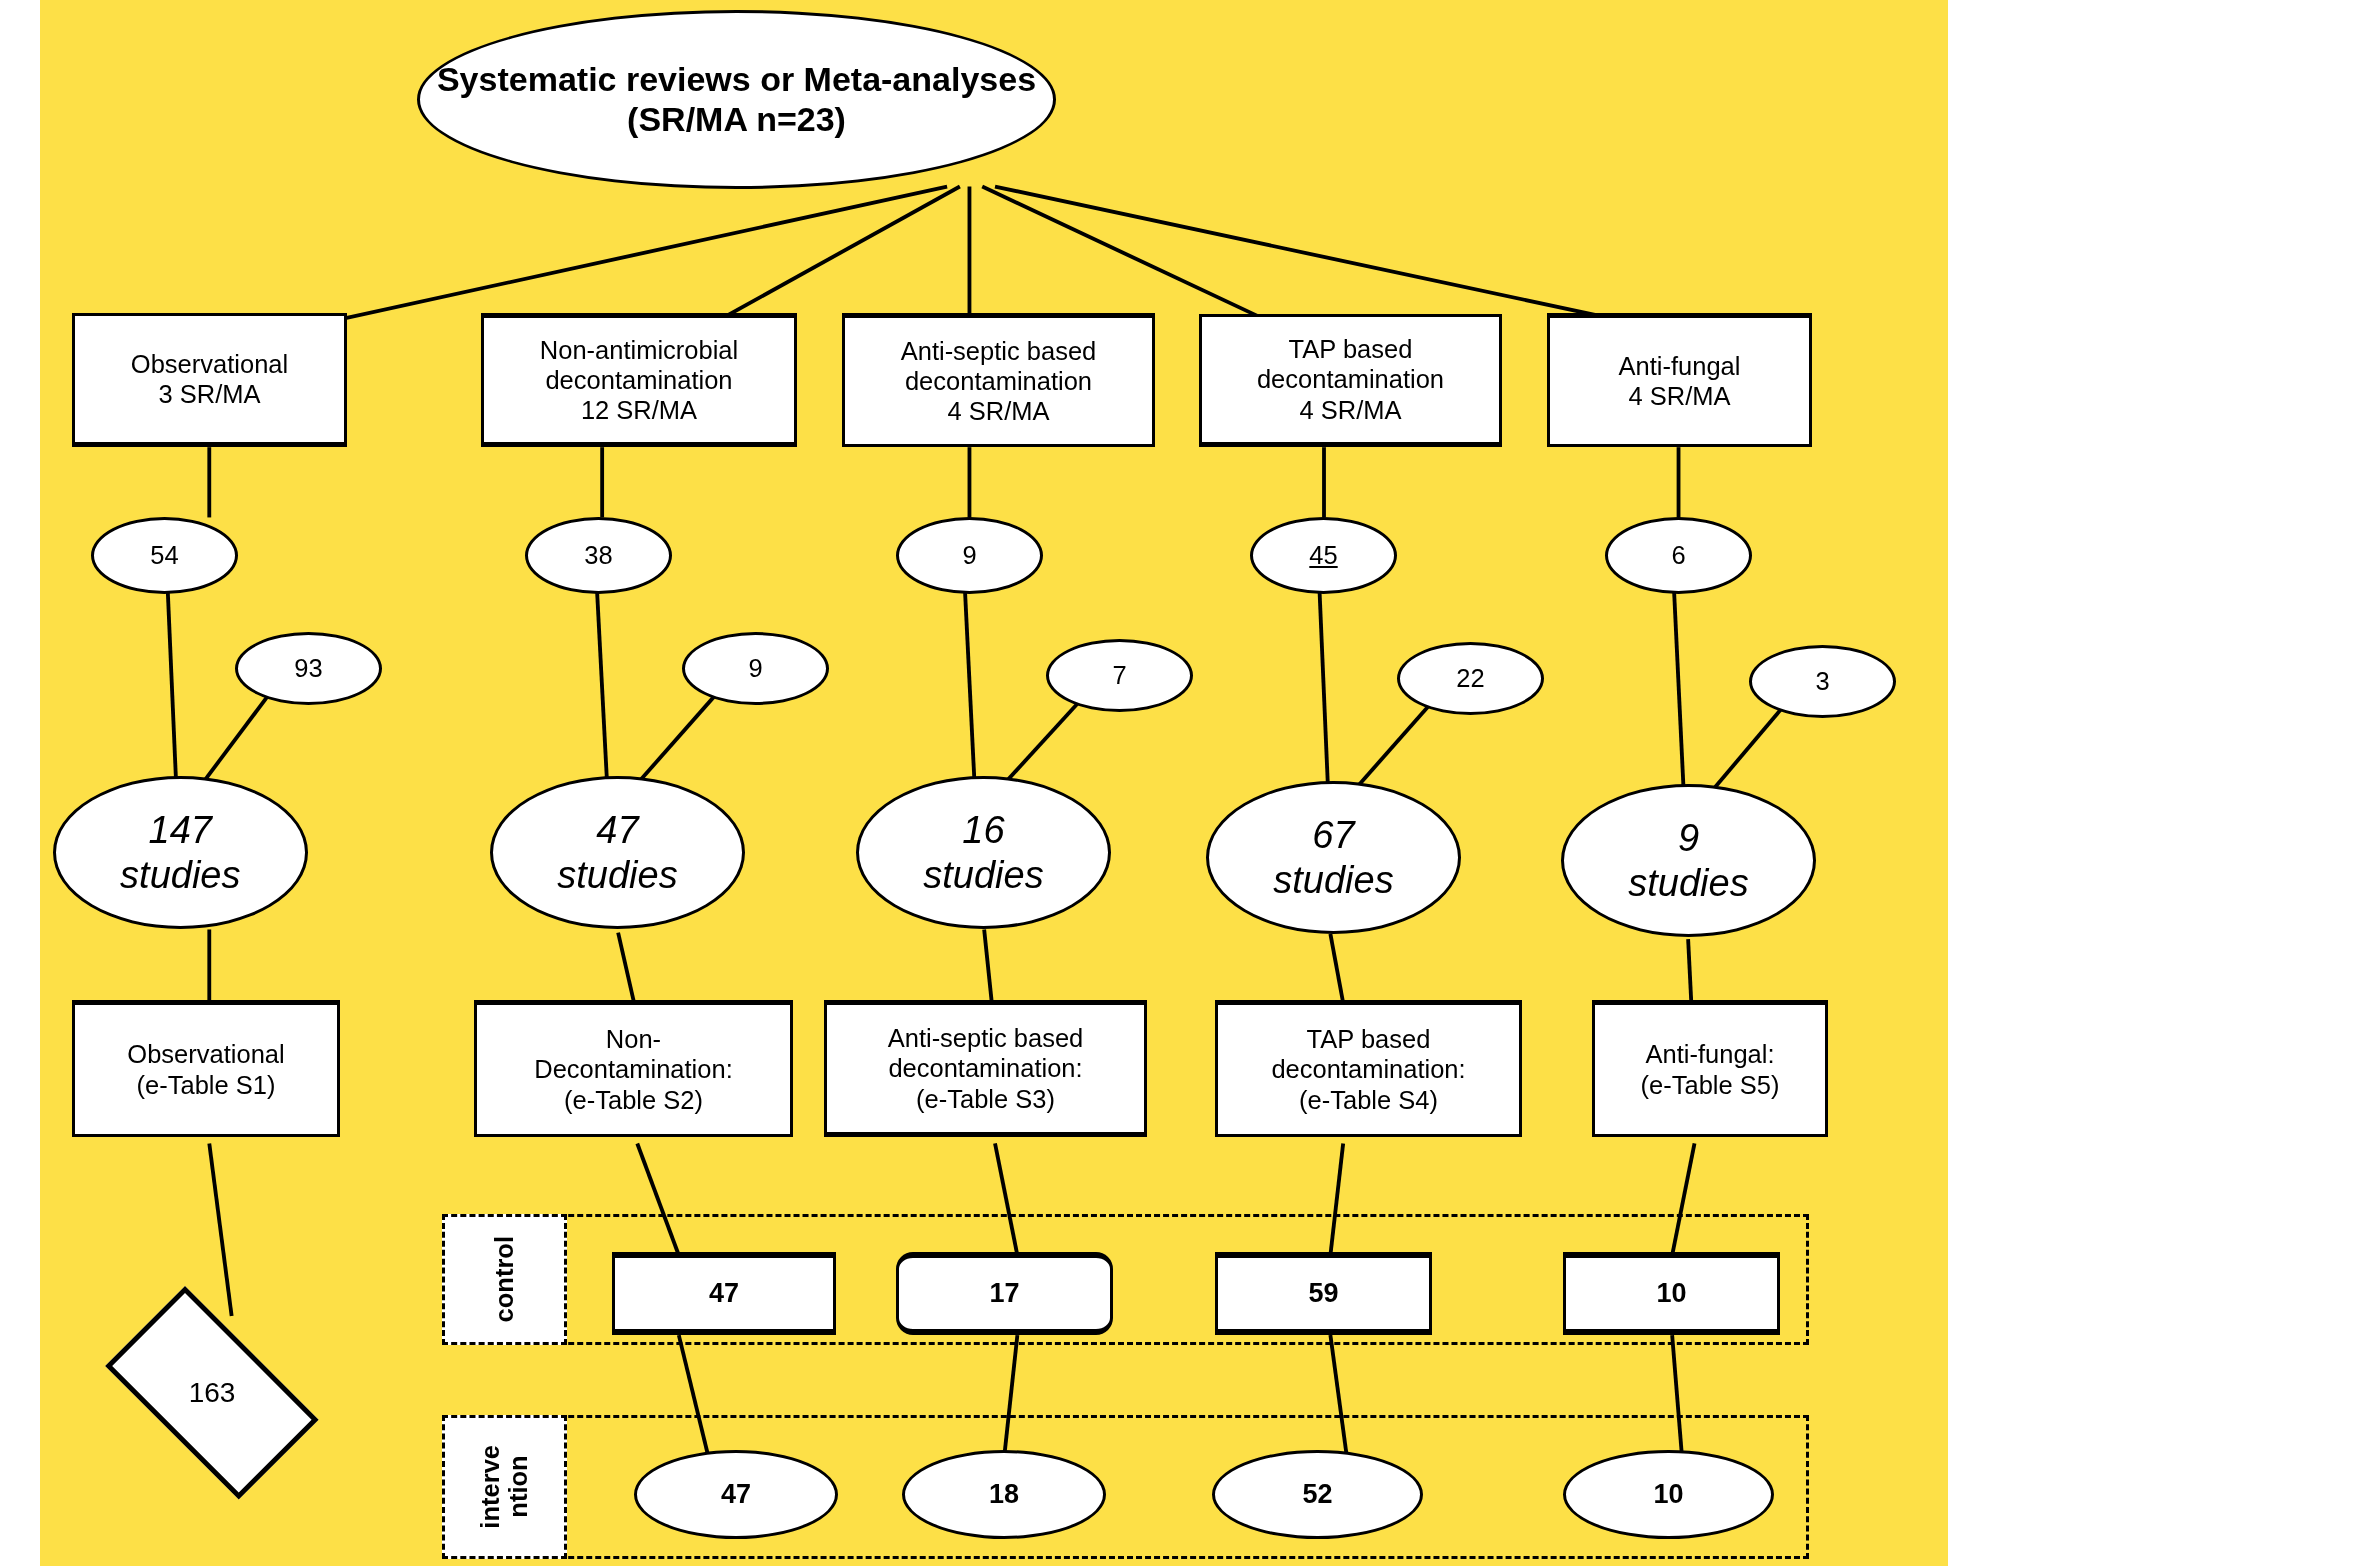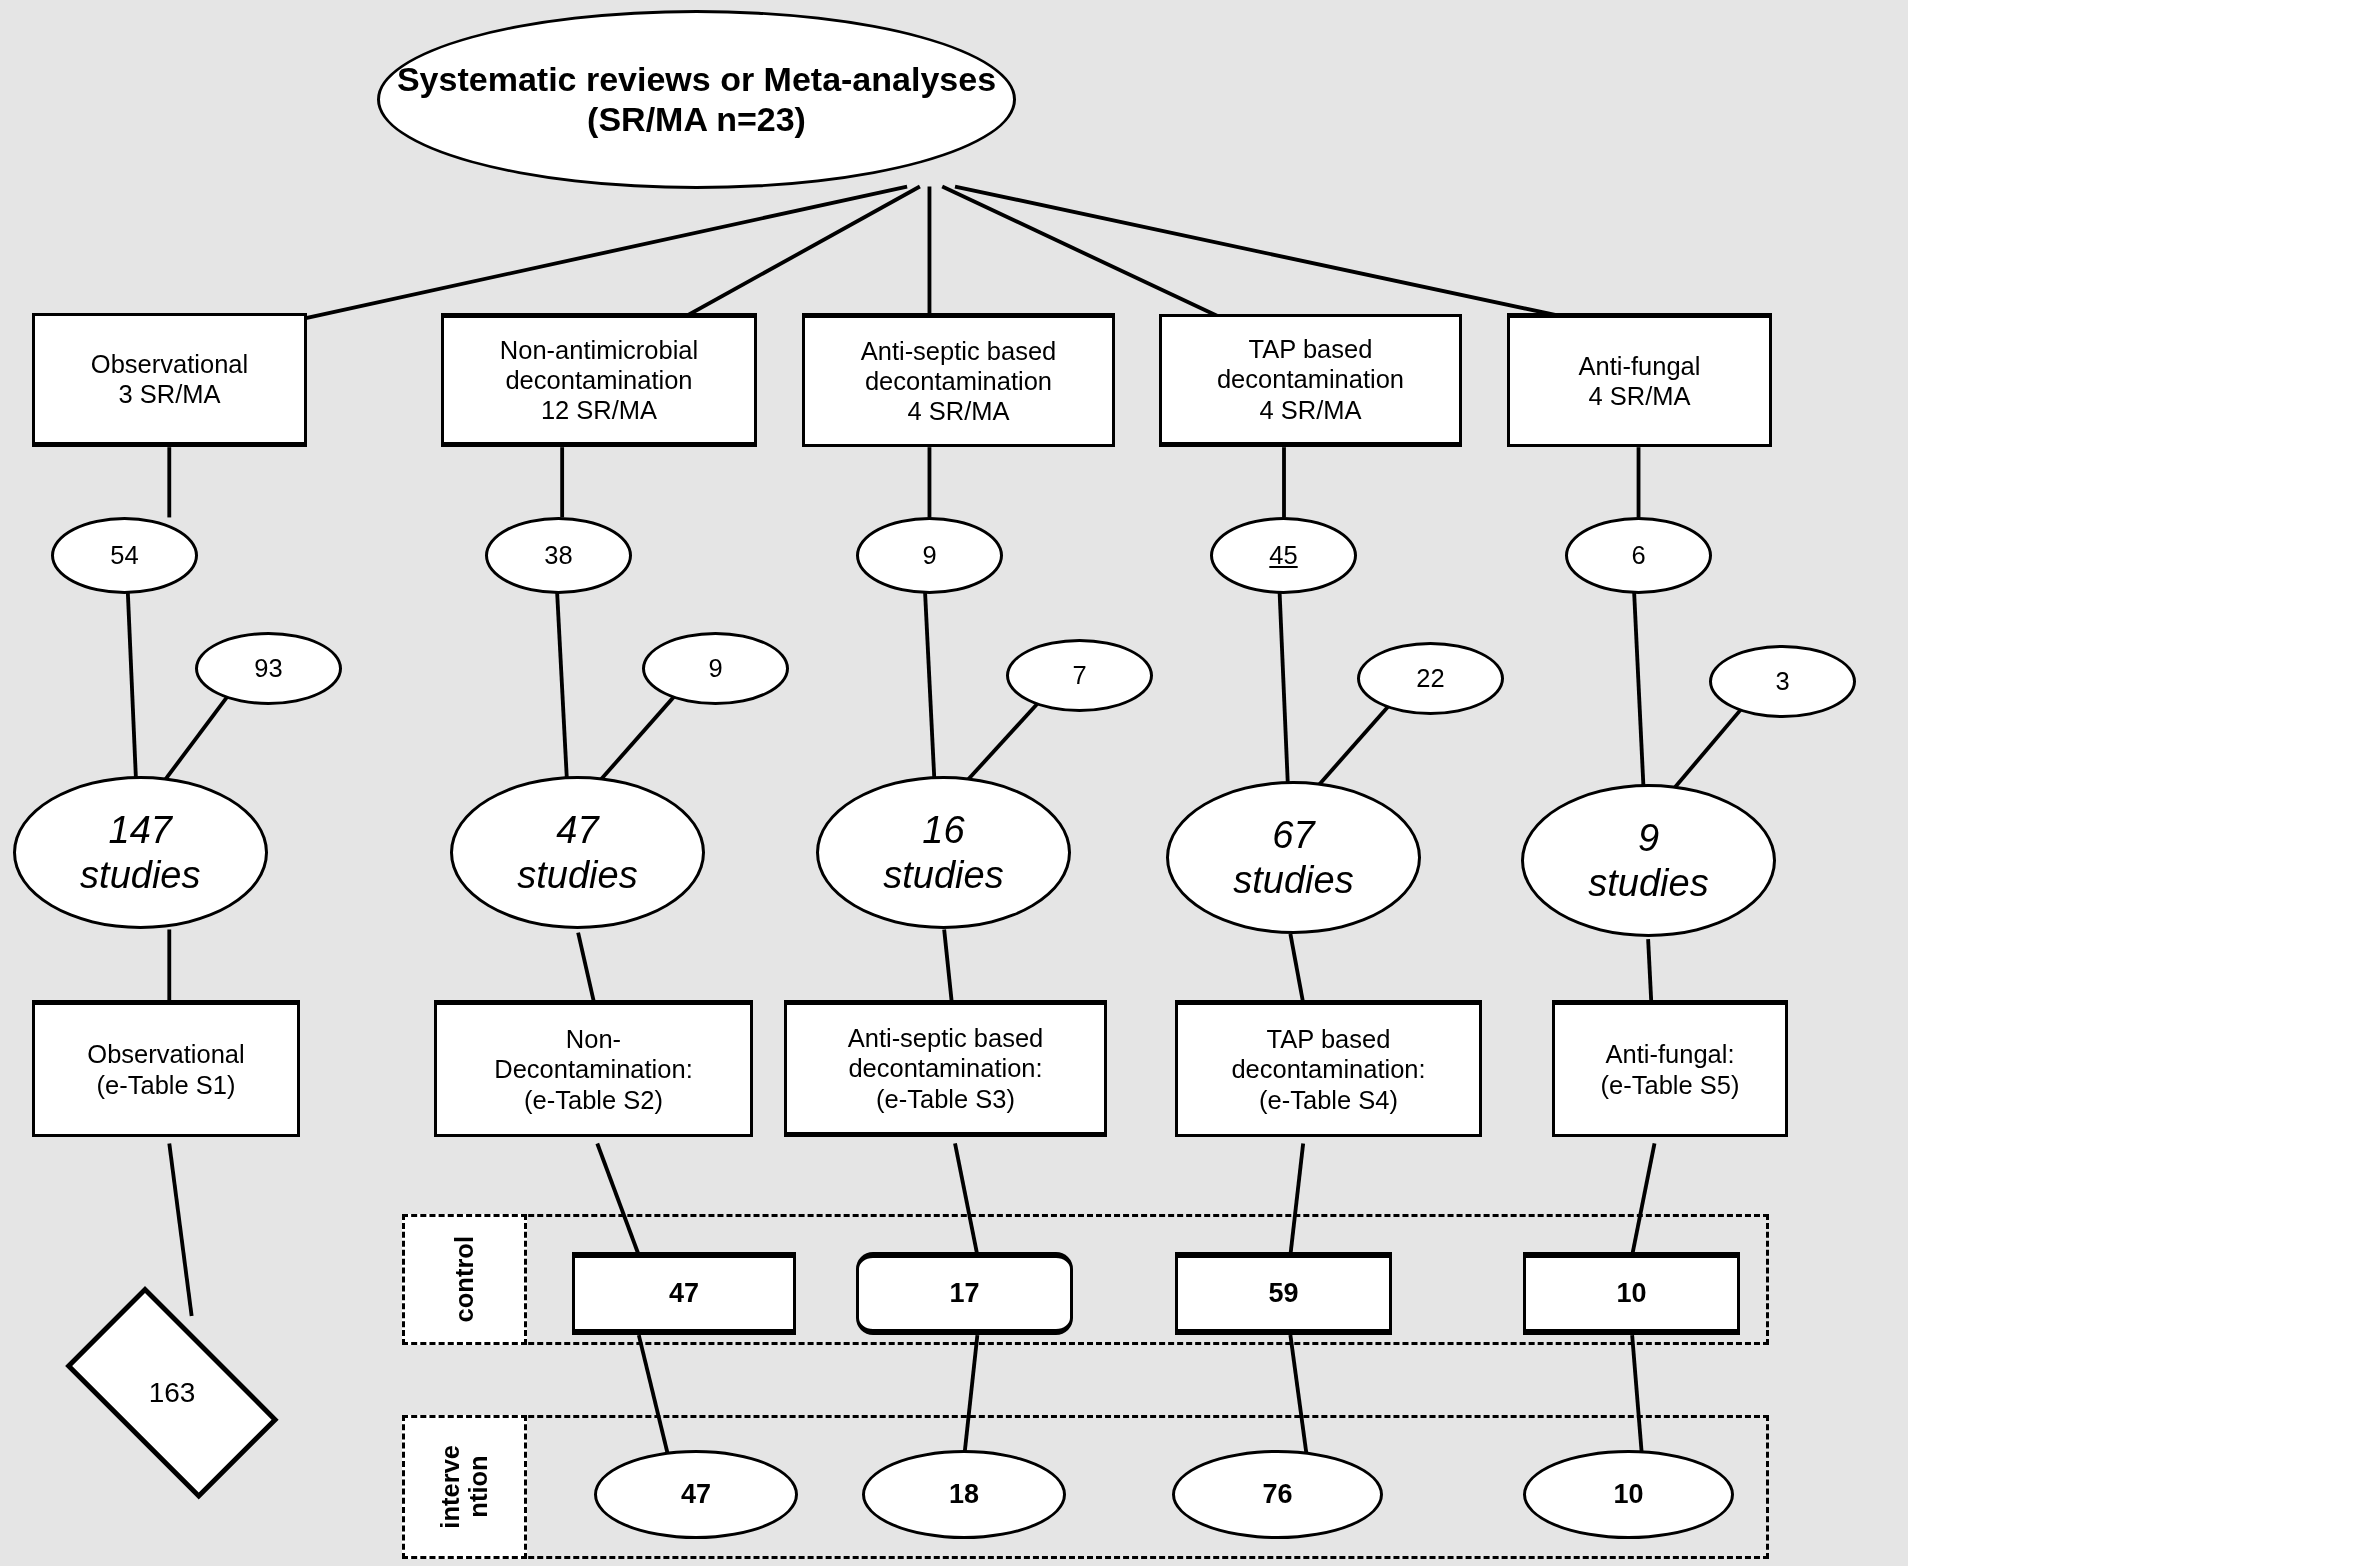--- a/index.html
+++ b/index.html
@@ -5,22 +5,23 @@
 <style>
   html,body{margin:0;padding:0;background:#ffffff;}
   body{
     font-family:"Liberation Sans", sans-serif;
     color:#000;
   }
   #stage{
     position:relative;
     width:1908px;
     height:1567px;
-    background:#e5e5e5;
+    background:#fde047;
     overflow:hidden;
+    margin-left:40px;
   }
   #wires{
     position:absolute;
     left:0;top:0;
     width:2354px;height:1567px;
     pointer-events:none;
   }
   .node{
     position:absolute;
     box-sizing:border-box;
@@ -276,21 +277,21 @@
   <div class="node crect" style="left:1523px; top:1252px; width:217px; height:83px;">10</div>
 
   <div class="dashgroup" style="left:402px; top:1415px; width:1367px; height:144px;"></div>
   <div class="dashlabel" style="left:402px; top:1415px; width:125px; height:144px;">
     <span>interve
 ntion</span>
   </div>
 
   <div class="node irect" style="left:594px; top:1450px; width:204px; height:89px;">47</div>
   <div class="node irect" style="left:862px; top:1450px; width:204px; height:89px;">18</div>
-  <div class="node irect" style="left:1172px; top:1450px; width:211px; height:89px;">76</div>
+  <div class="node irect" style="left:1172px; top:1450px; width:211px; height:89px;">52</div>
   <div class="node irect" style="left:1523px; top:1450px; width:211px; height:89px;">10</div>
 
   <div class="steparrow" style="left:2153px; top:240px; width:192px; height:169px;">
     <svg viewBox="0 0 300 265" preserveAspectRatio="none">
       <polygon points="85,5 215,5 215,155 293,155 150,258 7,155 85,155" fill="#fff" stroke="#000" stroke-width="7"></polygon>
     </svg>
     <div class="num" style="top:35px;">1</div>
   </div>
 
   <div class="steparrow" style="left:2153px; top:415px; width:192px; height:169px;">

